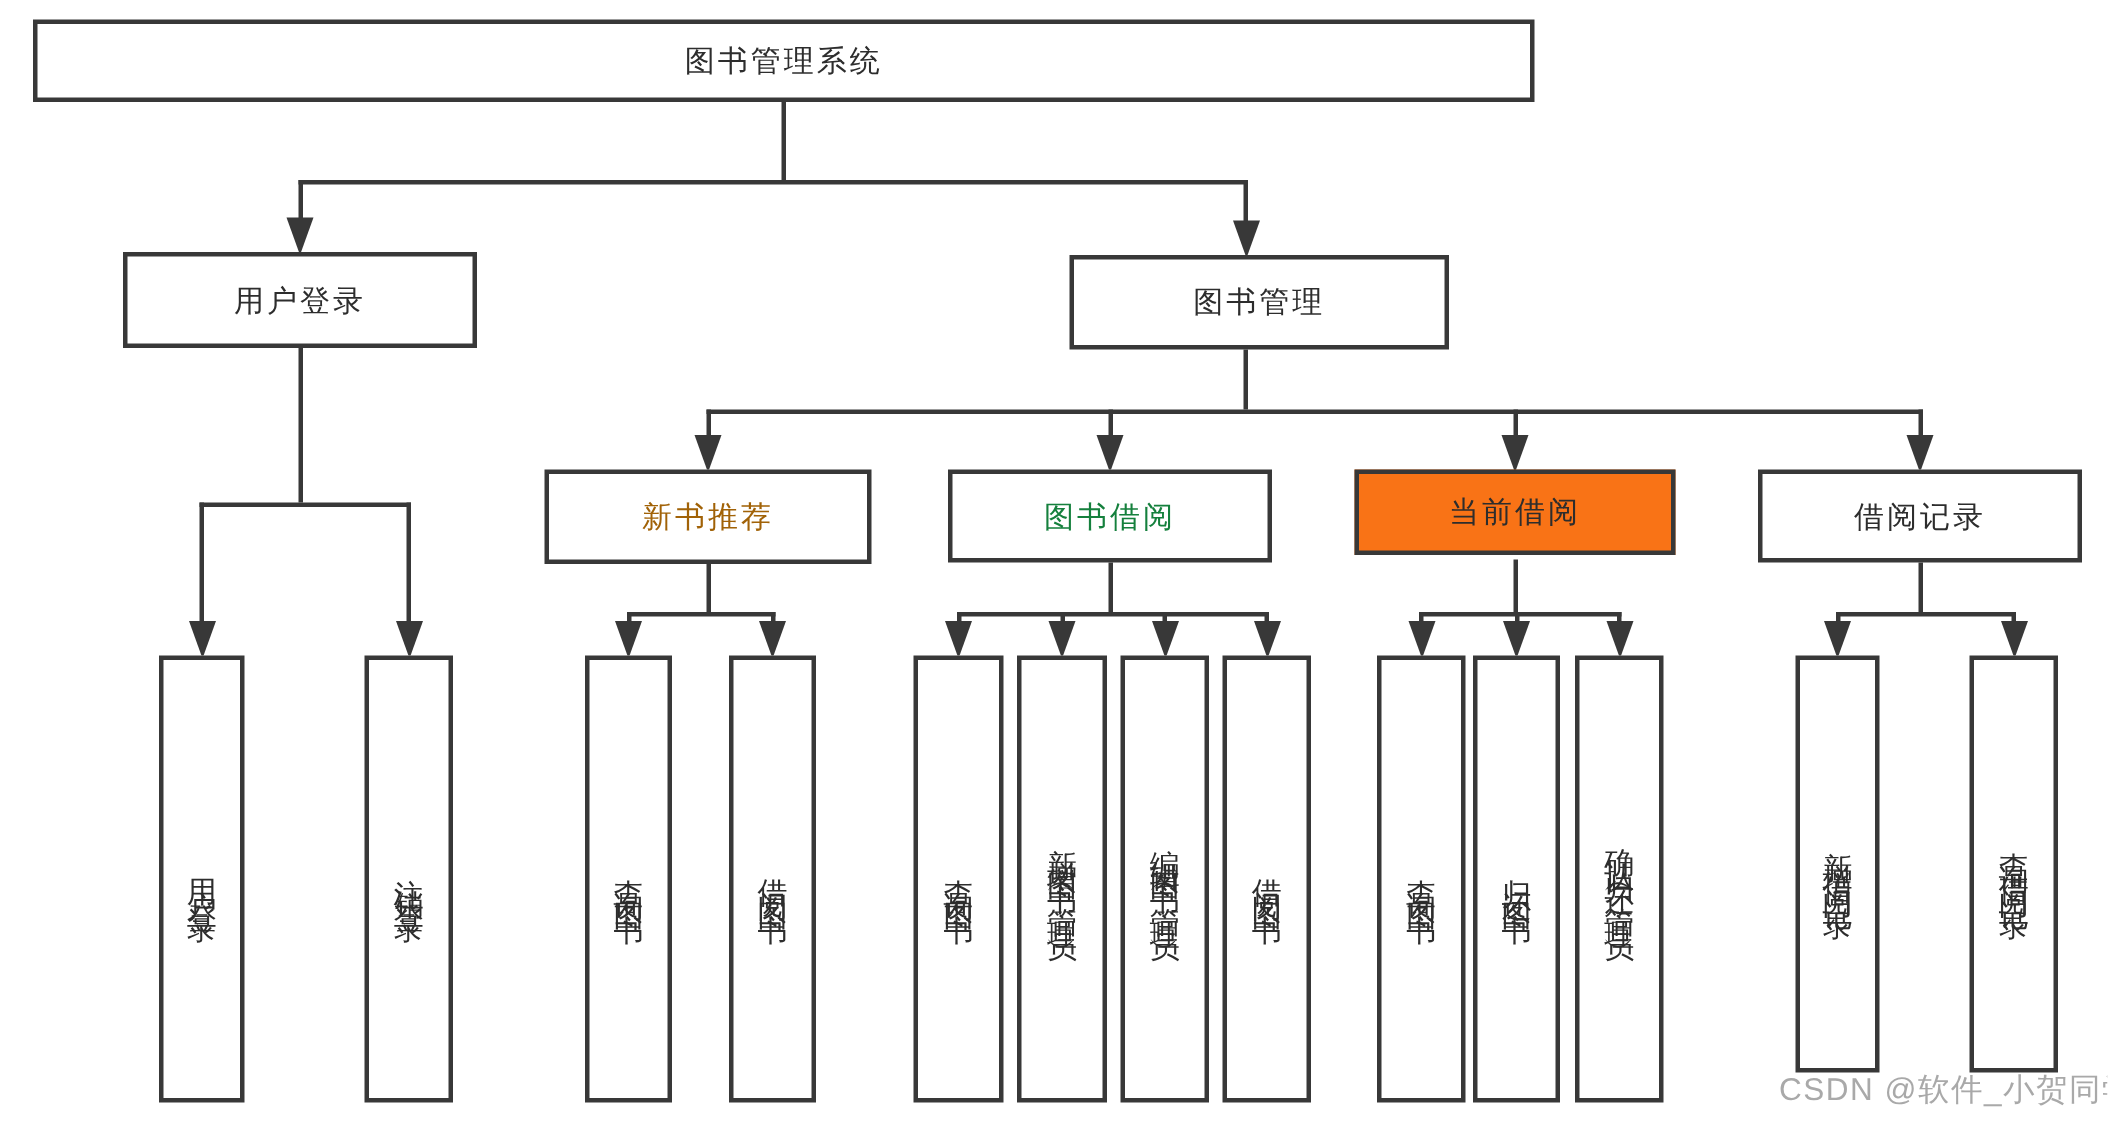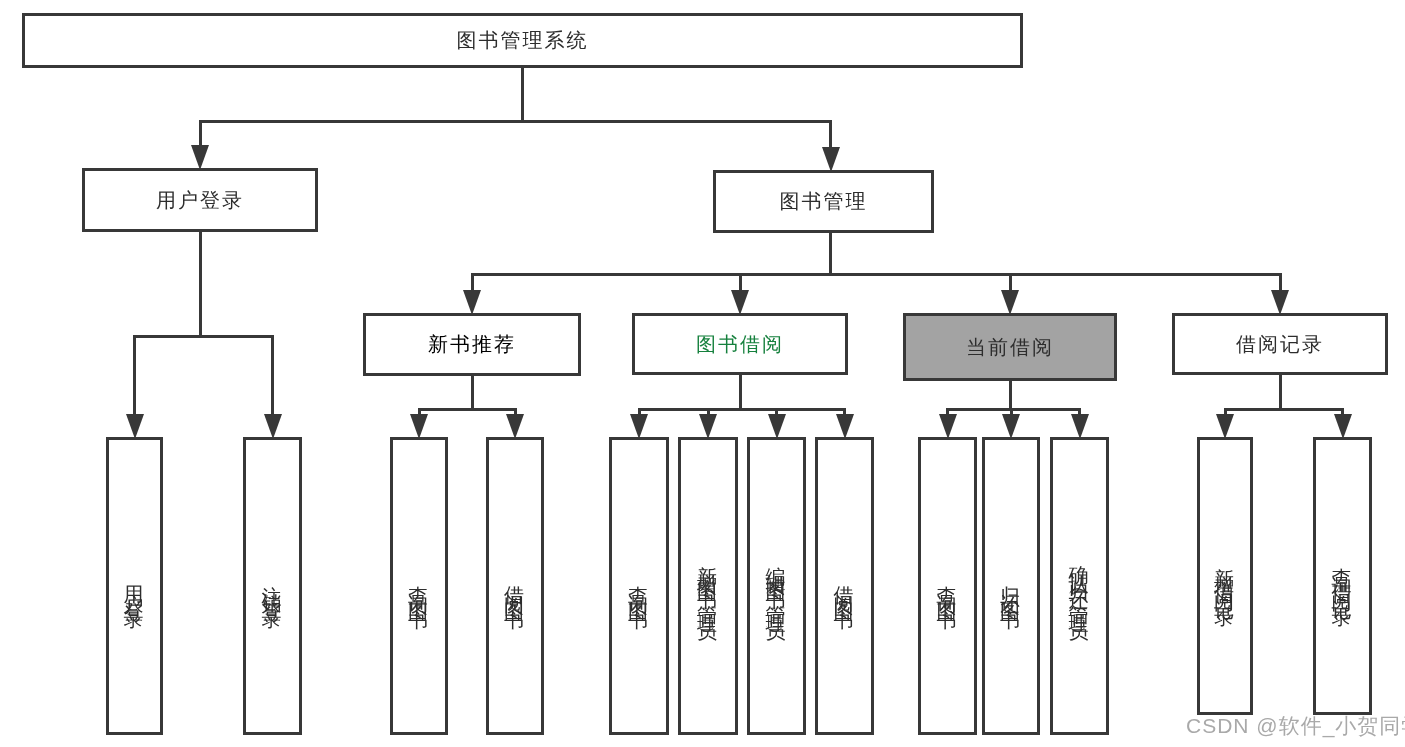--- a/index.html
+++ b/index.html
@@ -58,30 +58,30 @@
 <body>
 
 <div id="canvas">
   <div id="diagram">
       <div class="node horizontal" style="left: 22px; top: 13px; width: 1001px; height: 55px; border-color: rgb(56, 56, 56); background: rgb(255, 255, 255);">
         <span class="label" style="color: rgb(45, 45, 45);">图书管理系统</span>
       </div>
       <div class="node horizontal" style="left: 82px; top: 168px; width: 236px; height: 64px; border-color: rgb(56, 56, 56); background: rgb(255, 255, 255);">
         <span class="label" style="color: rgb(45, 45, 45);">用户登录</span>
       </div>
-      <div class="node horizontal" style="left: 713px; top: 170px; width: 221px; height: 63px; border-color: rgb(56, 56, 56); background: rgb(255, 255, 255);">
+      <div class="node horizontal" style="left: 713px; top: 170px; width: 253px; height: 63px; border-color: rgb(56, 56, 56); background: rgb(255, 255, 255);">
         <span class="label" style="color: rgb(45, 45, 45);">图书管理</span>
       </div>
       <div class="node horizontal" style="left: 363px; top: 313px; width: 218px; height: 63px; border-color: rgb(56, 56, 56); background: rgb(255, 255, 255);">
-        <span class="label" style="color: #000000; font-family: Liberation Serif, serif;">新书推荐</span>
+        <span class="label" style="color: #a16207; font-family: Liberation Serif, serif;">新书推荐</span>
       </div>
       <div class="node horizontal" style="left: 632px; top: 313px; width: 216px; height: 62px; border-color: rgb(56, 56, 56); background: rgb(255, 255, 255);">
         <span class="label" style="color: #15803d;">图书借阅</span>
       </div>
-      <div class="node horizontal" style="left: 903px; top: 313px; width: 214px; height: 68px; border-color: rgb(56, 56, 56); background: #a3a3a3;">
+      <div class="node horizontal" style="left: 903px; top: 313px; width: 214px; height: 57px; border-color: rgb(56, 56, 56); background: #f97316;">
         <span class="label" style="color: rgb(45, 45, 45);">当前借阅</span>
       </div>
       <div class="node horizontal" style="left: 1172px; top: 313px; width: 216px; height: 62px; border-color: rgb(56, 56, 56); background: rgb(255, 255, 255);">
         <span class="label" style="color: rgb(45, 45, 45);">借阅记录</span>
       </div>
       <div class="node vertical" style="left: 106px; top: 437px; width: 57px; height: 298px; border-color: rgb(56, 56, 56); background: rgb(255, 255, 255);">
         <span class="label" style="color: rgb(45, 45, 45);">用户登录</span>
       </div>
       <div class="node vertical" style="left: 243px; top: 437px; width: 59px; height: 298px; border-color: rgb(56, 56, 56); background: rgb(255, 255, 255);">
         <span class="label" style="color: rgb(45, 45, 45);">注销登录</span>

